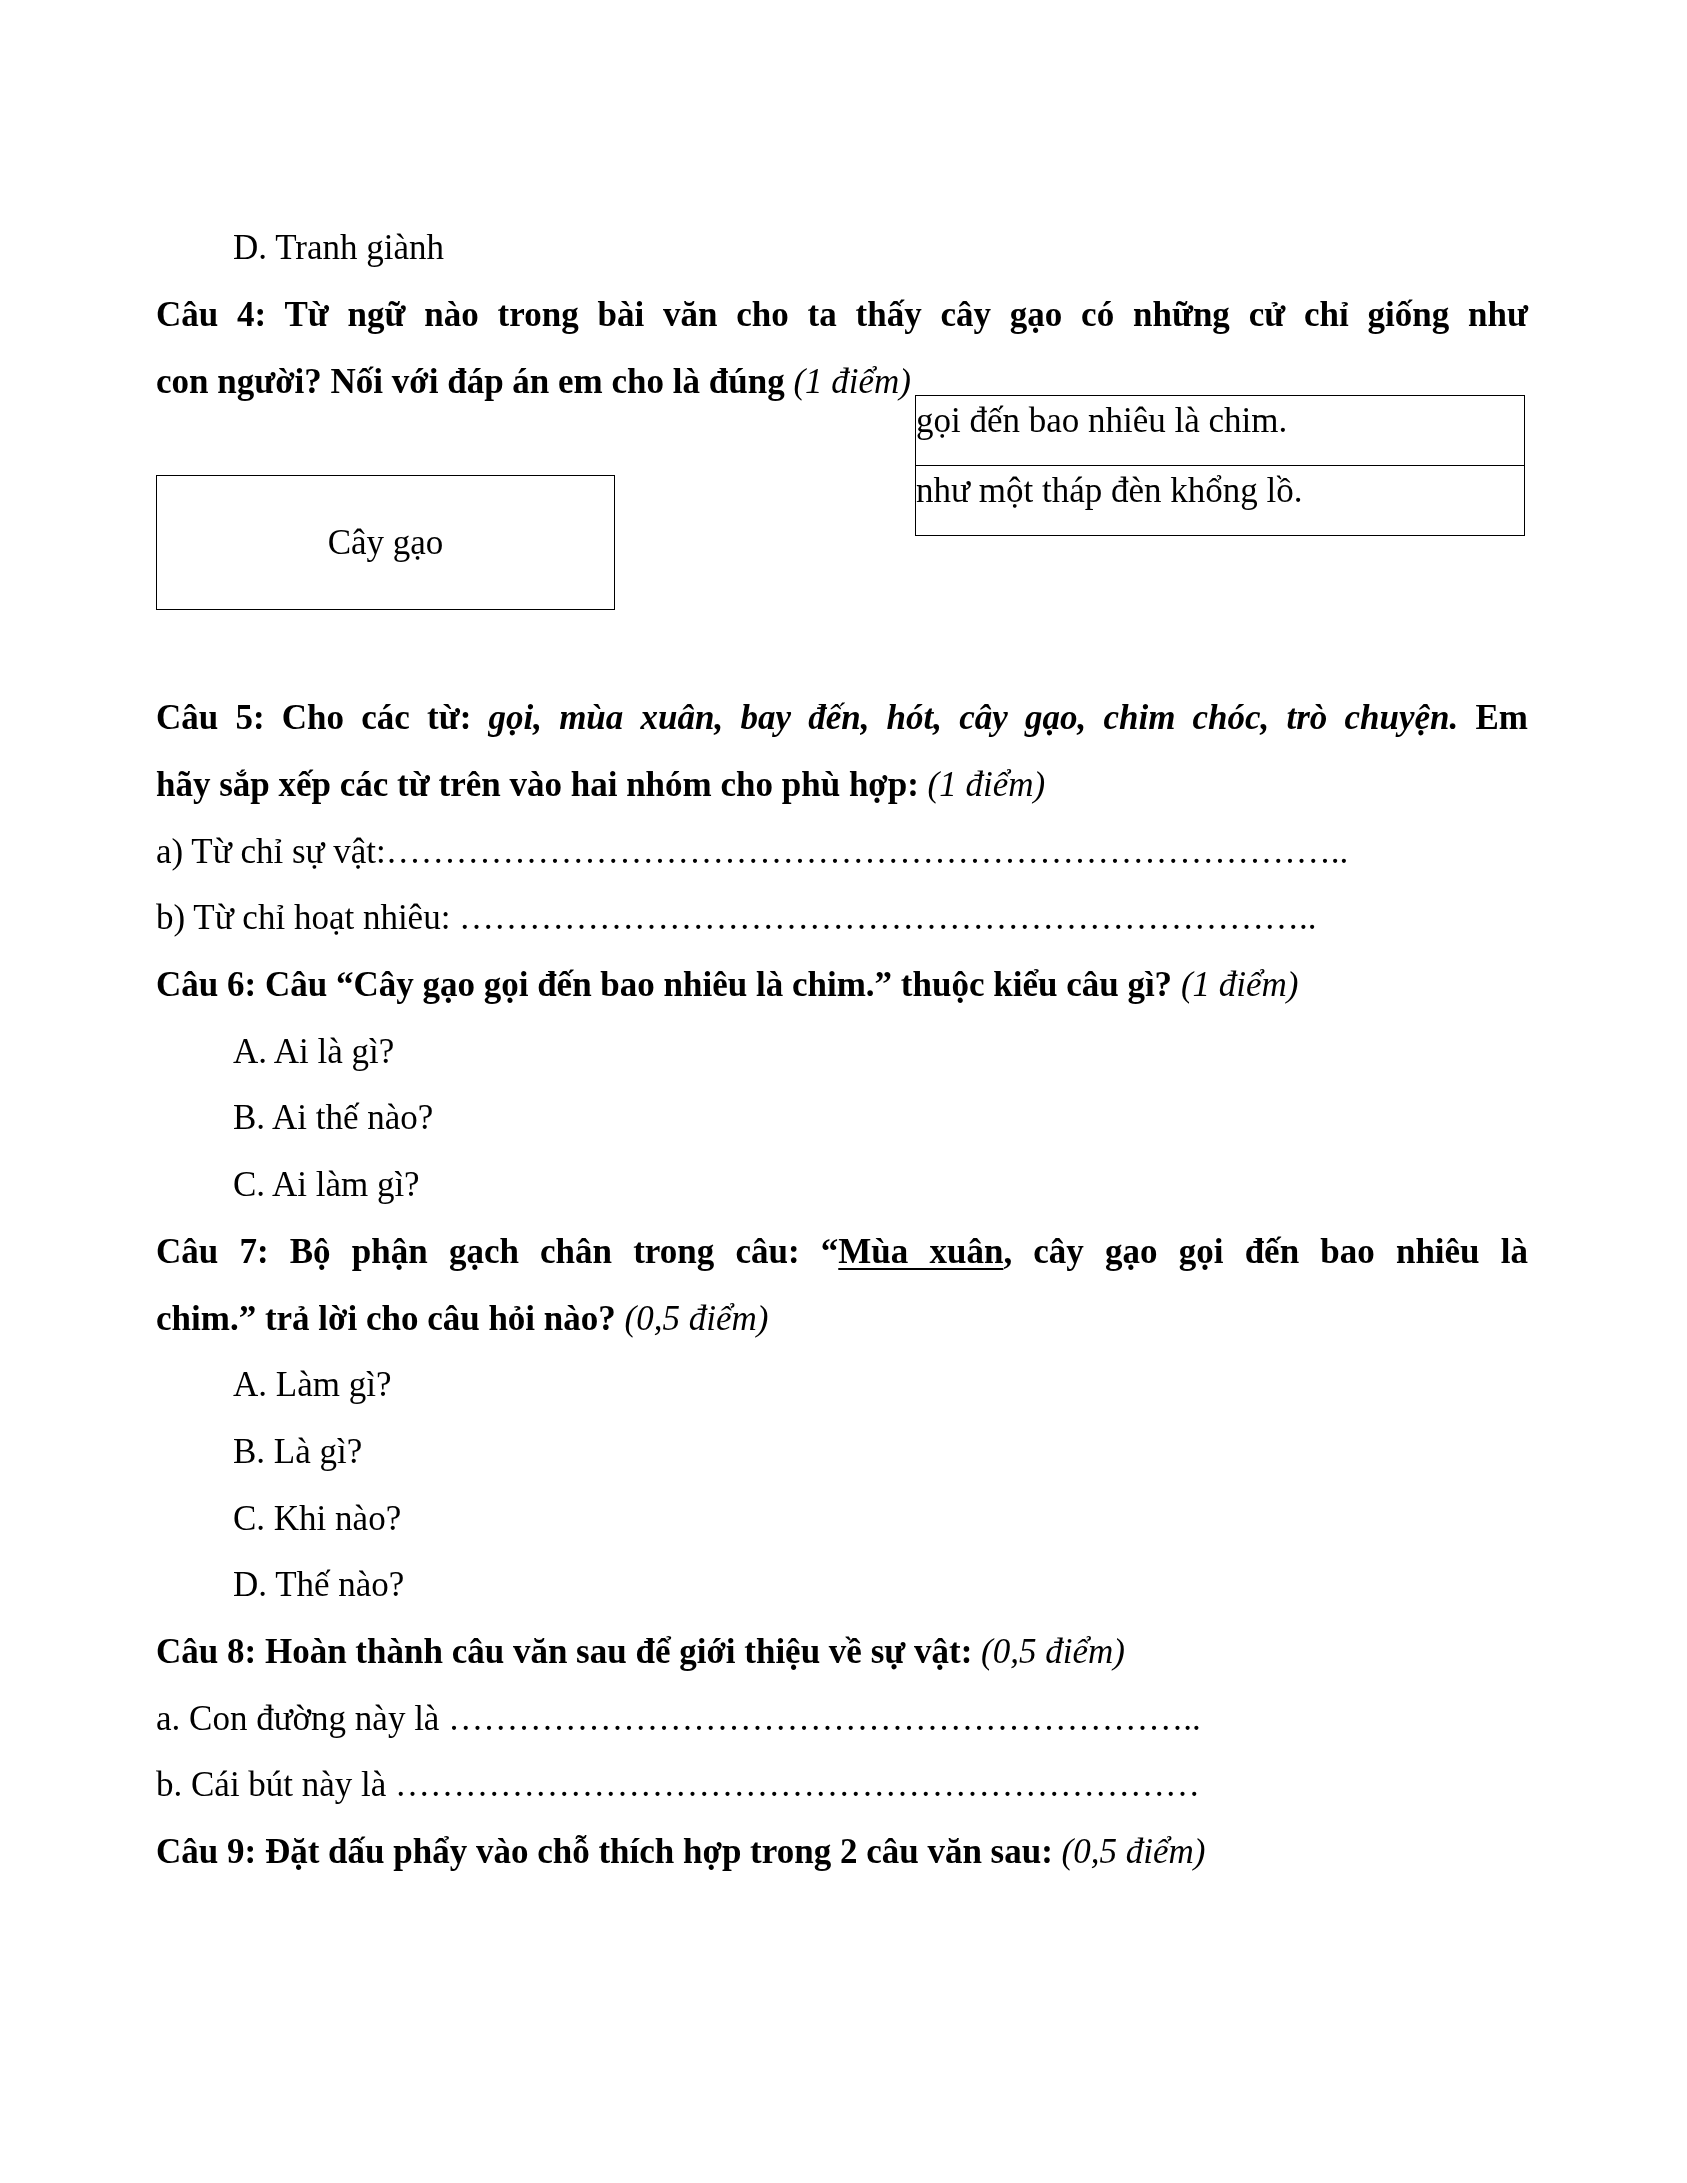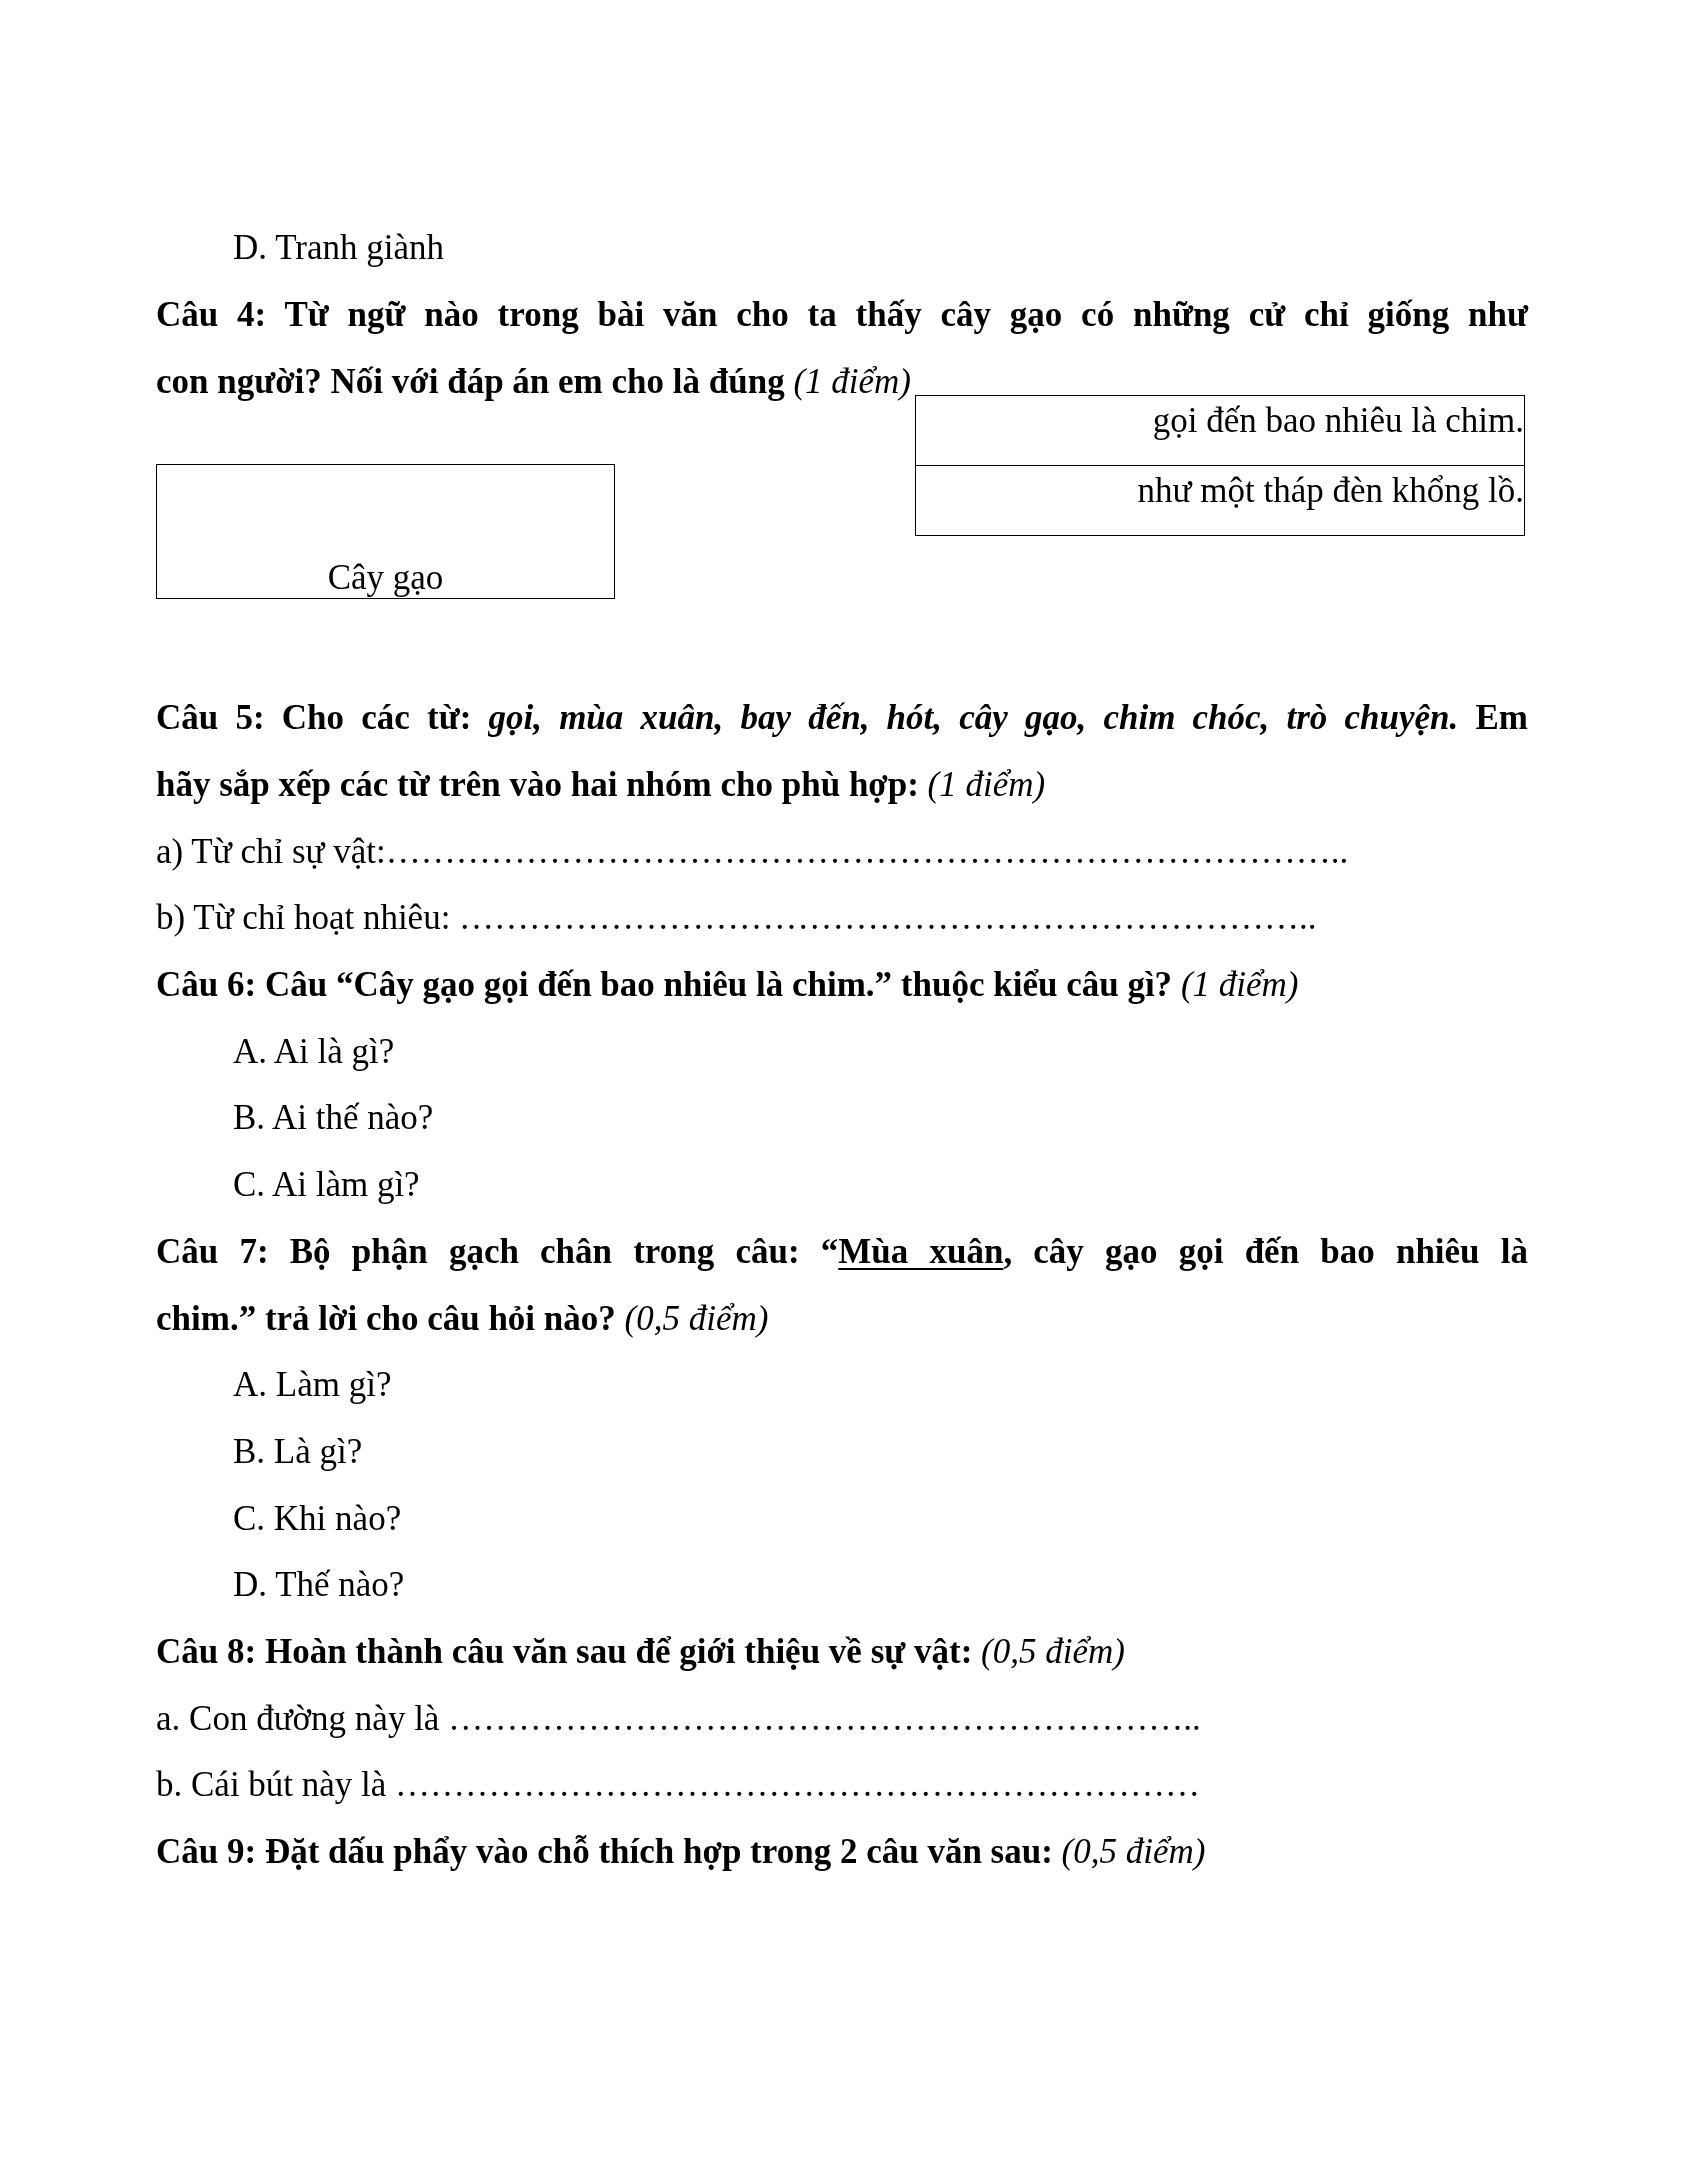--- a/index.html
+++ b/index.html
@@ -5,24 +5,24 @@
   html, body { margin: 0; padding: 0; background: #ffffff; }
   body { width: 1687px; height: 2183px; position: relative; overflow: hidden;
          font-family: "Liberation Serif", "DejaVu Serif", serif; color: #000; font-size: 35px; }
   .line { position: absolute; left: 156px; width: 1372px; white-space: nowrap; line-height: 48px; margin-top: 29px; }
   .indent { left: 233px; }
   .justify { text-align: justify; text-align-last: justify; }
   b, .b { font-weight: bold; }
   i, .i { font-style: italic; font-weight: normal; text-align: center; }
   .bi { font-style: italic; font-weight: bold; }
   .u { text-decoration: underline; text-decoration-thickness: 2.4px; text-underline-offset: 4.8px; }
-  .box { position: absolute; left: 156px; top: 464px; width: 457px; height: 133px;
-         border: 1.6px solid #000; display: flex; align-items: flex-end; justify-content: center; }
+  .box { position: absolute; left: 156px; top: 475px; width: 457px; height: 133px;
+         border: 1.6px solid #000; display: flex; align-items: center; justify-content: center; }
   .tbl { position: absolute; left: 915px; top: 395px; width: 610px; border-collapse: collapse; }
-  .tbl td { border: 1.6px solid #000; height: 64px; text-align: right; vertical-align: top;
+  .tbl td { border: 1.6px solid #000; height: 64px; text-align: left; vertical-align: top;
             padding: 4.8px 0 0 0; font-size: 35px; line-height: 40px; }
 </style>
 </head>
 <body>
 
 <div class="line indent" style="top:195px">D. Tranh giành</div>
 
 <div class="line justify b" style="top:262px">
   <span>Câu 4:</span><span> Từ ngữ nào trong bài văn cho ta thấy cây gạo có những cử chỉ giống như</span>
 </div>

